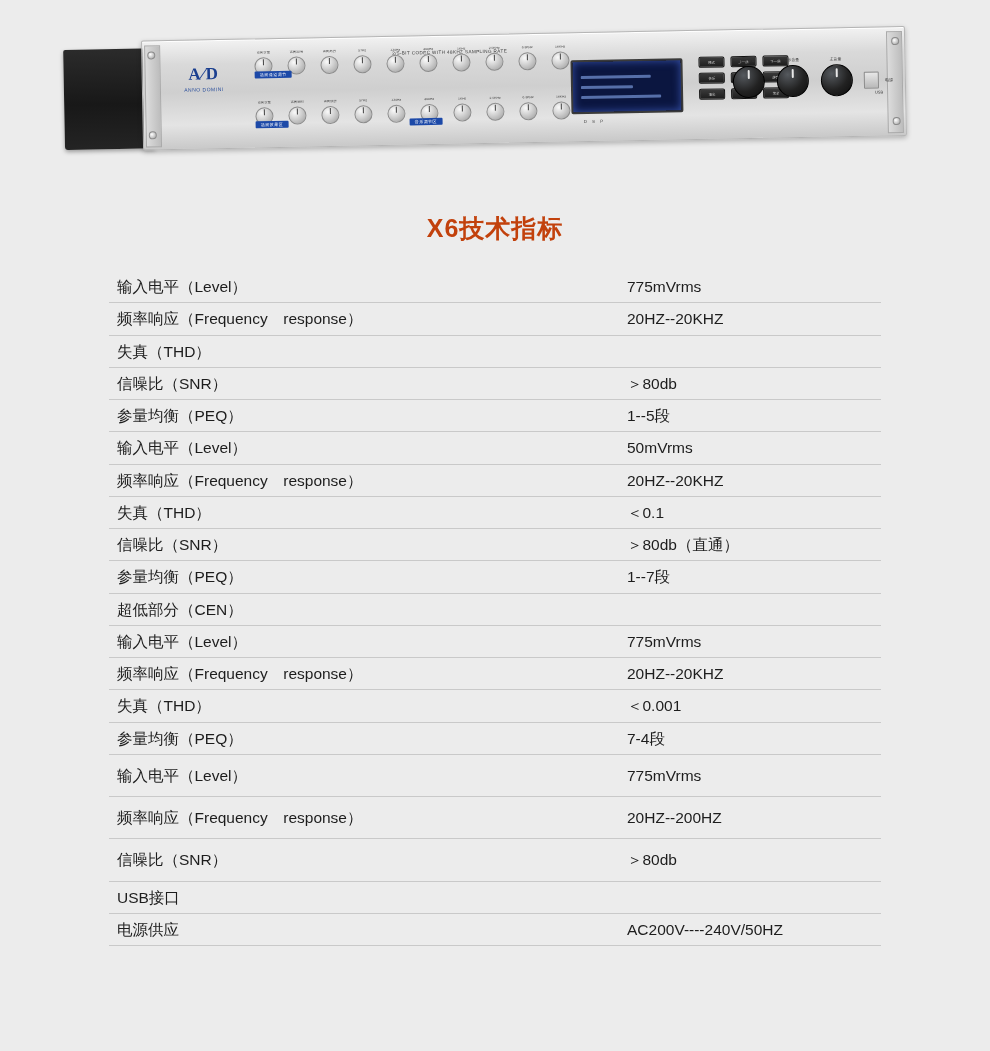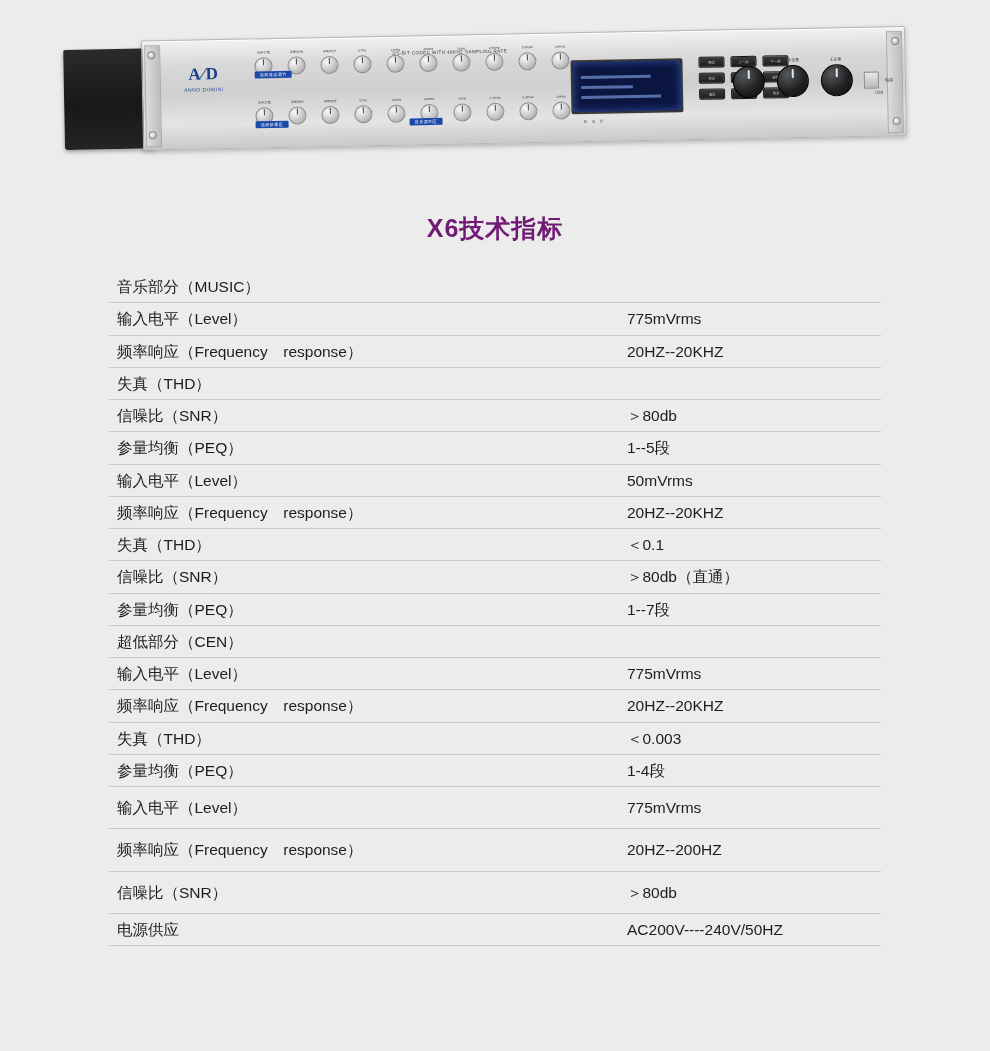--- a/index.html
+++ b/index.html
@@ -235,21 +235,21 @@
     font-size: 4px;
     color: #333;
   }
 
   
   .spec-title {
     margin: 22px 0 0 0;
     text-align: center;
     font-size: 25px;
     font-weight: bold;
-    color: #701a75;
+    color: #c2410c;
     letter-spacing: 1px;
   }
   .spec-wrap {
     margin: 26px auto 0;
     width: 772px;
   }
   table.spec {
     width: 100%;
     border-collapse: collapse;
     font-size: 15.5px;
@@ -422,24 +422,20 @@
     </div>
   </div>
 </div>
 
 <h1 class="spec-title">X6技术指标</h1>
 
 <div class="spec-wrap">
   <table class="spec">
     <tbody>
       <tr>
-        <td>音乐部分（MUSIC）</td>
-        <td class="value"></td>
-      </tr>
-      <tr>
         <td>输入电平（Level）</td>
         <td class="value">775mVrms</td>
       </tr>
       <tr>
         <td>频率响应（Frequency　response）</td>
         <td class="value">20HZ--20KHZ</td>
       </tr>
       <tr>
         <td>失真（THD）</td>
         <td class="value"></td>
@@ -479,38 +475,42 @@
       <tr>
         <td>输入电平（Level）</td>
         <td class="value">775mVrms</td>
       </tr>
       <tr>
         <td>频率响应（Frequency　response）</td>
         <td class="value">20HZ--20KHZ</td>
       </tr>
       <tr>
         <td>失真（THD）</td>
-        <td class="value">＜0.003</td>
+        <td class="value">＜0.001</td>
       </tr>
       <tr>
         <td>参量均衡（PEQ）</td>
-        <td class="value">1-4段</td>
+        <td class="value">7-4段</td>
       </tr>
       <tr class="tall">
         <td>输入电平（Level）</td>
         <td class="value">775mVrms</td>
       </tr>
       <tr class="tall">
         <td>频率响应（Frequency　response）</td>
         <td class="value">20HZ--200HZ</td>
       </tr>
       <tr class="tall">
         <td>信噪比（SNR）</td>
         <td class="value">＞80db</td>
       </tr>
       <tr>
+        <td>USB接口</td>
+        <td class="value"></td>
+      </tr>
+      <tr>
         <td>电源供应</td>
         <td class="value">AC200V----240V/50HZ</td>
       </tr>
 
     </tbody>
   </table>
 </div>
 
 </body></html>

